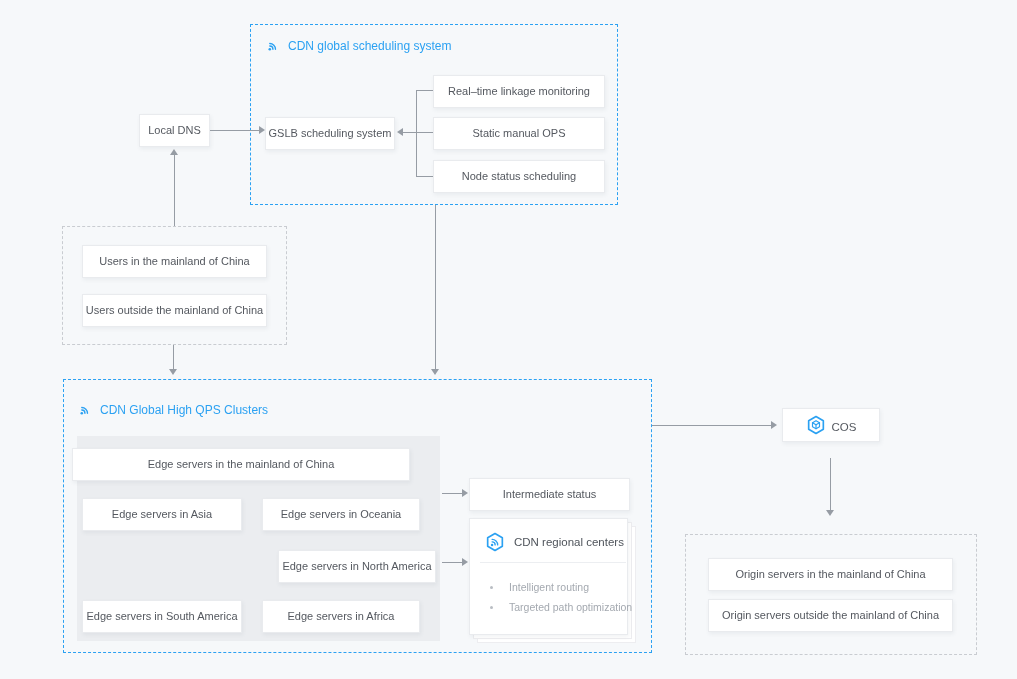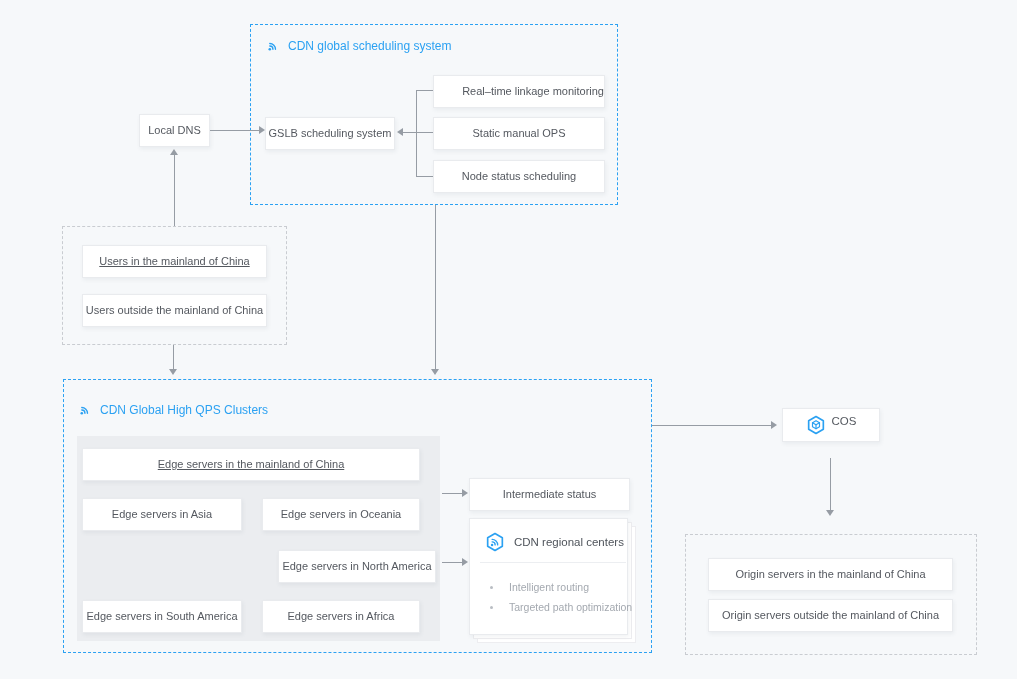--- a/index.html
+++ b/index.html
@@ -33,21 +33,21 @@
     box-shadow:1px 2px 4px rgba(70,80,95,.07);box-sizing:border-box;z-index:3;
   }
   .stack{position:absolute;background:#fff;border:1px solid #ededf0;box-sizing:border-box;}
   .stack.s1{z-index:2;}
   .stack.s2{z-index:1;}
   .card-head{position:absolute;display:flex;align-items:center;gap:9px;color:#4f545b;font-size:11.5px;}
   .sep{position:absolute;height:1px;background:#eceef1;}
   .feature{position:absolute;display:flex;align-items:center;gap:16px;font-size:10.5px;color:var(--muted,#a4a9b0);white-space:nowrap;}
   .dot{width:3px;height:3px;border-radius:50%;background:#b9bdc3;flex:0 0 auto;}
   .ic{display:block;color:var(--accent,#2ba1f2);}
-  .cos-inner{display:flex;align-items:flex-start;gap:6px;font-size:11.5px;color:#54585f;}
+  .cos-inner{display:flex;align-items:flex-end;gap:6px;font-size:11.5px;color:#54585f;}
 </style>
 </head>
 <body>
 
 <div class="stage">
 
   <div class="group" style="left:250px;top:24px;width:368px;height:181px;"></div>
   <div class="group-title" style="left:266px;top:39px;">
     <svg class="ic" width="13" height="13" viewBox="0 0 24 24">
       <g fill="none" stroke="currentColor" stroke-width="2.6" stroke-linecap="round">
@@ -56,21 +56,21 @@
       </g>
       <circle cx="7" cy="17" r="2.4" fill="currentColor"></circle>
     </svg>
     <span>CDN global scheduling system</span>
   </div>
 
   <div class="box" style="left:265px;top:117px;width:130px;height:33px;">
     <span>GSLB scheduling system</span>
   </div>
 
-  <div class="box" style="left:433px;top:75px;width:172px;height:33px;justify-content:flex-end;">
+  <div class="box" style="left:433px;top:75px;width:172px;height:33px;">
     <span>Real–time linkage monitoring</span>
   </div>
   <div class="box" style="left:433px;top:117px;width:172px;height:33px;">
     <span>Static manual OPS</span>
   </div>
   <div class="box" style="left:433px;top:160px;width:172px;height:33px;">
     <span>Node status scheduling</span>
   </div>
 
   <div class="vline" style="left:416px;top:90px;height:87px;"></div>
@@ -79,21 +79,21 @@
   <div class="hline" style="left:403px;top:132px;width:30px;"></div>
   <div class="arr left" style="left:397px;top:128px;"></div>
 
   <div class="box" style="left:139px;top:114px;width:71px;height:33px;">
     <span>Local DNS</span>
   </div>
   <div class="hline" style="left:210px;top:130px;width:49px;"></div>
   <div class="arr right" style="left:259px;top:126px;"></div>
 
   <div class="group gray" style="left:62px;top:226px;width:225px;height:119px;"></div>
-  <div class="box" style="left:82px;top:245px;width:185px;height:33px;text-decoration:underline;">
+  <div class="box" style="left:82px;top:245px;width:185px;height:33px;">
     <span>Users in the mainland of China</span>
   </div>
   <div class="box" style="left:82px;top:294px;width:185px;height:33px;">
     <span>Users outside the mainland of China</span>
   </div>
   <div class="vline" style="left:174px;top:155px;height:71px;"></div>
   <div class="arr up" style="left:170px;top:149px;"></div>
 
   <div class="vline" style="left:435px;top:205px;height:164px;"></div>
   <div class="arr down" style="left:431px;top:369px;"></div>
@@ -108,21 +108,21 @@
         <path d="M7 11.2 A5.8 5.8 0 0 1 12.8 17"></path>
         <path d="M7 6.5 A10.5 10.5 0 0 1 17.5 17"></path>
       </g>
       <circle cx="7" cy="17" r="2.4" fill="currentColor"></circle>
     </svg>
     <span>CDN Global High QPS Clusters</span>
   </div>
 
   <div class="panel" style="left:77px;top:436px;width:363px;height:205px;"></div>
 
-  <div class="box" style="left:82px;top:448px;width:338px;height:33px;text-decoration:underline;">
+  <div class="box" style="left:72px;top:448px;width:338px;height:33px;">
     <span>Edge servers in the mainland of China</span>
   </div>
   <div class="box" style="left:82px;top:498px;width:160px;height:33px;">
     <span>Edge servers in Asia</span>
   </div>
   <div class="box" style="left:262px;top:498px;width:158px;height:33px;">
     <span>Edge servers in Oceania</span>
   </div>
   <div class="box" style="left:278px;top:550px;width:158px;height:33px;">
     <span>Edge servers in North America</span>

